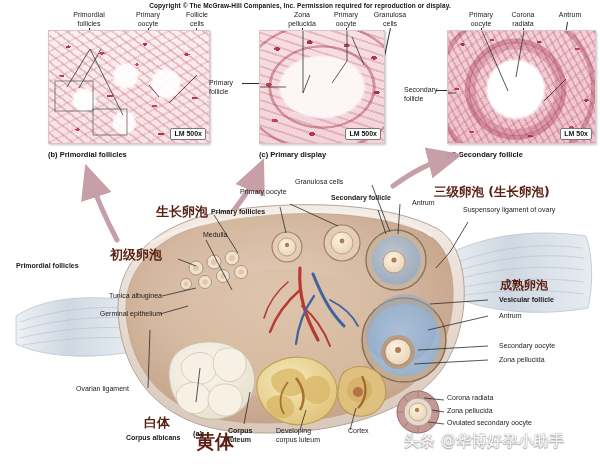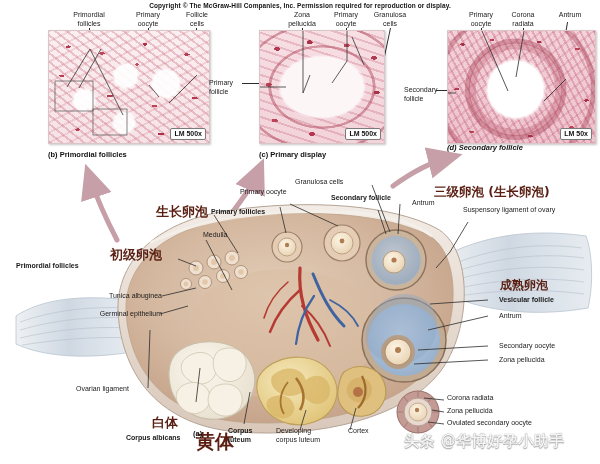--- a/index.html
+++ b/index.html
@@ -206,21 +206,21 @@
     <svg width="147" height="112" style="position:absolute;left:0;top:0;">
       <g stroke="#2b2b2b" stroke-width="0.8" fill="none">
         <path d="M34 0 L60 60"></path>
         <path d="M76 0 L68 46"></path>
         <path d="M0 62 L8 62"></path>
         <path d="M118 48 L96 70"></path>
       </g>
     </svg>
     <div class="lm">LM 50x</div>
   </div>
-  <div class="cap" style="left:447px;top:143px;font-style:italic;">(d) Secondary follicle</div>
+  <div class="cap" style="left:447px;top:150px;">(d) Secondary follicle</div>
 
   <svg width="600" height="464" style="position:absolute;left:0;top:0;pointer-events:none;">
     <defs>
       <marker id="mv" markerWidth="7" markerHeight="7" refX="4" refY="3.2" orient="auto">
         <path d="M0,0 L7,3.2 L0,6.4 Z" fill="#c39aa4"></path>
       </marker>
     </defs>
     <g fill="none" stroke="#c39aa4" stroke-width="5" stroke-linecap="round" marker-end="url(#mv)" opacity="0.95">
       <path d="M117,240 C104,215 96,196 90,178"></path>
       <path d="M222,226 C242,200 252,186 258,172"></path>
@@ -444,21 +444,21 @@
   <div class="cn" style="left:500px;top:277px;font-size:12px;">成熟卵泡</div>
   <div class="lab b" style="left:499px;top:296px;">Vesicular follicle</div>
   <div class="lab" style="left:499px;top:312px;">Antrum</div>
   <div class="lab" style="left:499px;top:342px;">Secondary oocyte</div>
   <div class="lab" style="left:499px;top:356px;">Zona pellucida</div>
 
   <div class="lab rt" style="left:86px;top:292px;width:76px;">Tunica albuginea</div>
   <div class="lab rt" style="left:74px;top:310px;width:88px;">Germinal epithelium</div>
   <div class="lab" style="left:76px;top:385px;">Ovarian ligament</div>
 
-  <div class="cn" style="left:152px;top:414px;font-size:13px;font-family:Liberation Serif, serif;">白体</div>
+  <div class="cn" style="left:144px;top:414px;font-size:13px;font-family:Liberation Serif, serif;">白体</div>
   <div class="lab b" style="left:126px;top:434px;">Corpus albicans</div>
 
   <div class="cn" style="left:196px;top:429px;font-size:19px;">黄体</div>
   <div class="lab b" style="left:228px;top:427px;">Corpus</div>
   <div class="lab b" style="left:228px;top:436px;">luteum</div>
 
   <div class="lab" style="left:276px;top:427px;">Developing</div>
   <div class="lab" style="left:276px;top:436px;">corpus luteum</div>
   <div class="lab" style="left:348px;top:427px;">Cortex</div>
 

